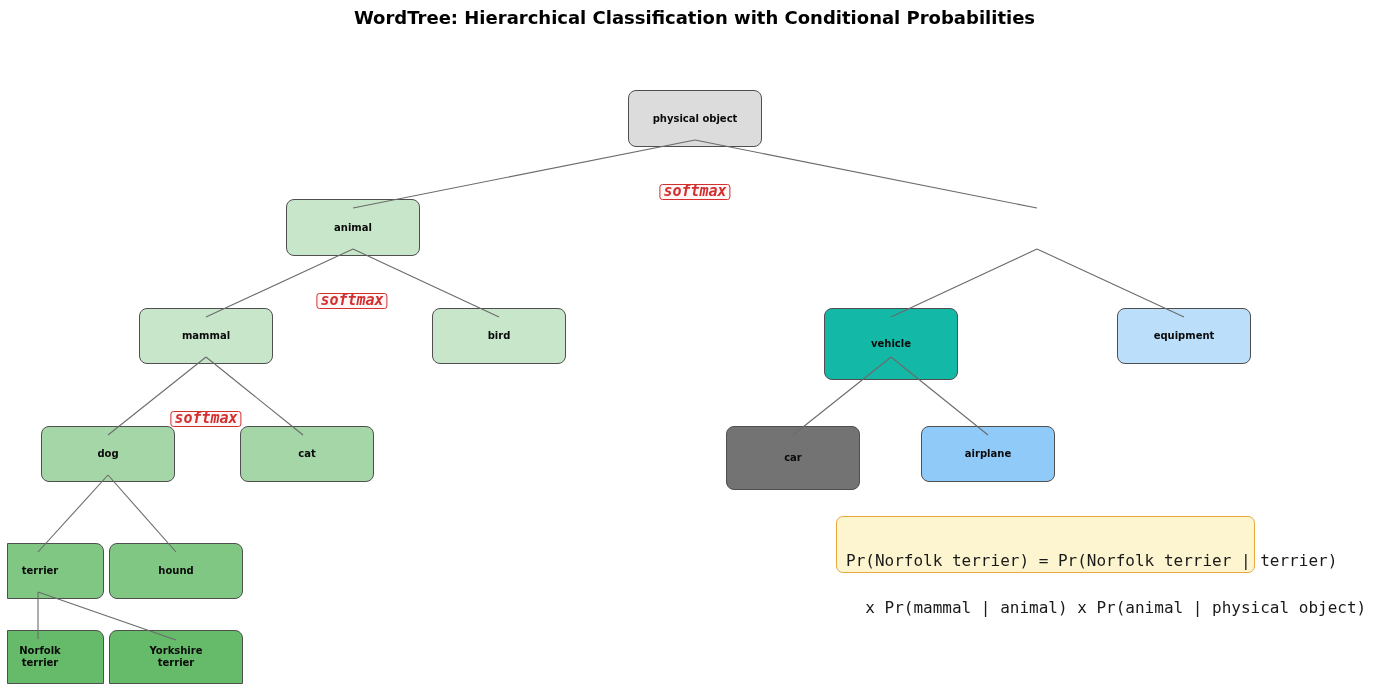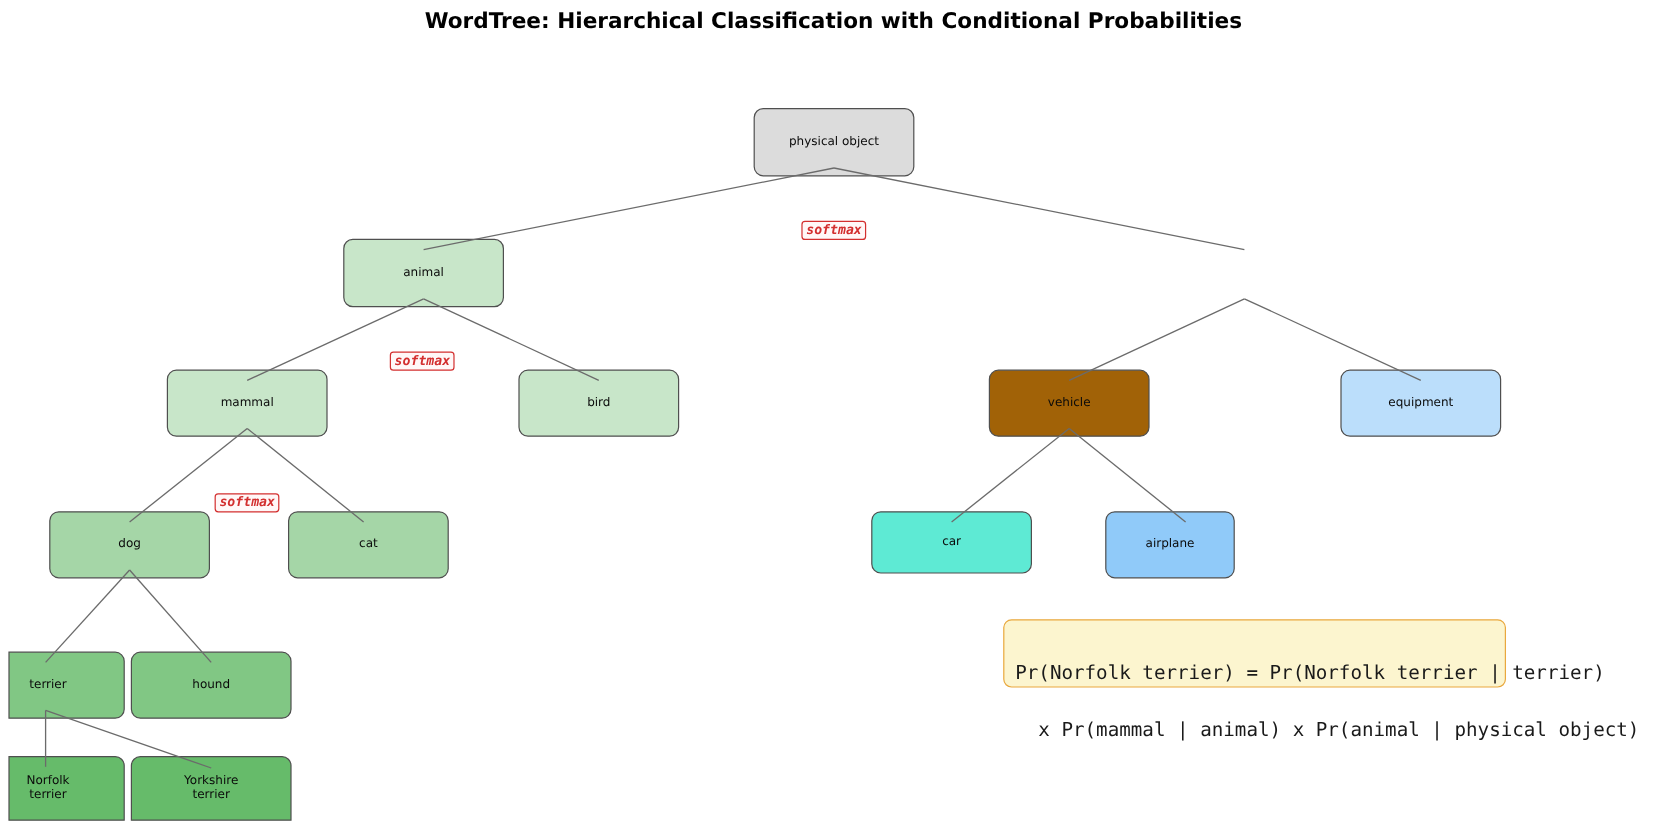--- a/index.html
+++ b/index.html
@@ -9,33 +9,33 @@
     font-family:"DejaVu Sans", "Liberation Sans", sans-serif;
   }
   .title {
     position:absolute; left:0; top:7px; width:1389px;
     text-align:center; font-size:18px; font-weight:bold; color:#000;
   }
   .node {
     position:absolute; box-sizing:border-box;
     border:1.4px solid #4f4f4f; border-radius:8px;
     display:flex; align-items:center; justify-content:center;
-    font-size:10px; font-weight:normal; color:#0a0a0a;
+    font-size:10px; font-weight:bold; color:#0a0a0a;
     text-align:center; white-space:pre-line; line-height:12px;
   }
   .node .lbl { position:relative; }
   
   .clip-left { border-top-left-radius:0; border-bottom-left-radius:0; }
   .clip-left .lbl { position:absolute; left:-33px; width:130px; text-align:center; }
   
   .clip-bottom { border-bottom-left-radius:0; border-bottom-right-radius:0; }
   .softmax {
     position:absolute; transform:translate(-50%,-50%);
     font-family:"DejaVu Sans Mono","Liberation Mono",monospace;
-    font-style:italic; font-weight:bold; font-size:11px;
+    font-style:italic; font-weight:bold; font-size:15px;
     color:#d32f2f; background:#fff7f7;
     border:1px solid #d32f2f; border-radius:3px;
     padding:1px 3px 2px 3px; line-height:11px;
   }
   .note {
     position:absolute; left:836px; top:516px; width:419px; height:57px;
     box-sizing:border-box; background:#fcf5cf;
     border:1.6px solid #e9a83e; border-radius:7px;
     padding:5px 9px;
     font-family:"DejaVu Sans Mono","Liberation Mono",monospace;
@@ -81,41 +81,41 @@
 
 
   <div class="node" style="left: 139px; top: 308px; width: 134px; height: 56px; background: rgb(200, 230, 201);">
     <span class="lbl">mammal</span>
   </div>
 
   <div class="node" style="left: 432px; top: 308px; width: 134px; height: 56px; background: rgb(200, 230, 201);">
     <span class="lbl">bird</span>
   </div>
 
-  <div class="node" style="left: 824px; top: 308px; width: 134px; height: 56px; background: #a16207;">
+  <div class="node" style="left: 824px; top: 308px; width: 134px; height: 72px; background: #14b8a6;">
     <span class="lbl">vehicle</span>
   </div>
 
   <div class="node" style="left: 1117px; top: 308px; width: 134px; height: 56px; background: rgb(187, 222, 251);">
     <span class="lbl">equipment</span>
   </div>
 
   <div class="node" style="left: 41px; top: 426px; width: 134px; height: 56px; background: rgb(165, 214, 167);">
     <span class="lbl">dog</span>
   </div>
 
   <div class="node" style="left: 240px; top: 426px; width: 134px; height: 56px; background: rgb(165, 214, 167);">
     <span class="lbl">cat</span>
   </div>
 
-  <div class="node" style="left: 726px; top: 426px; width: 134px; height: 52px; background: #5eead4;">
+  <div class="node" style="left: 726px; top: 426px; width: 134px; height: 64px; background: #737373;">
     <span class="lbl">car</span>
   </div>
 
-  <div class="node" style="left: 921px; top: 426px; width: 108px; height: 56px; background: rgb(144, 202, 249);">
+  <div class="node" style="left: 921px; top: 426px; width: 134px; height: 56px; background: rgb(144, 202, 249);">
     <span class="lbl">airplane</span>
   </div>
 
   <div class="node clip-left" style="left: 7px; top: 543px; width: 97px; height: 56px; background: rgb(129, 199, 132);">
     <span class="lbl">terrier</span>
   </div>
 
   <div class="node" style="left: 109px; top: 543px; width: 134px; height: 56px; background: rgb(129, 199, 132);">
     <span class="lbl">hound</span>
   </div>

